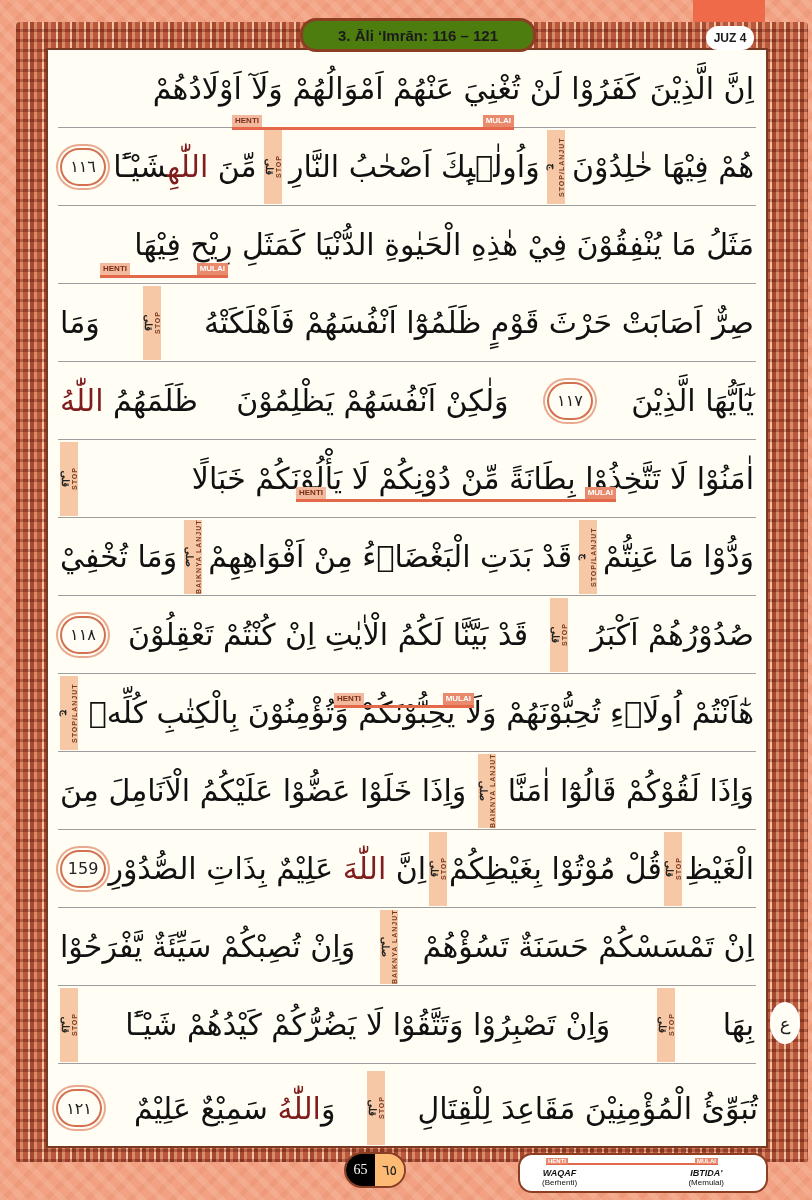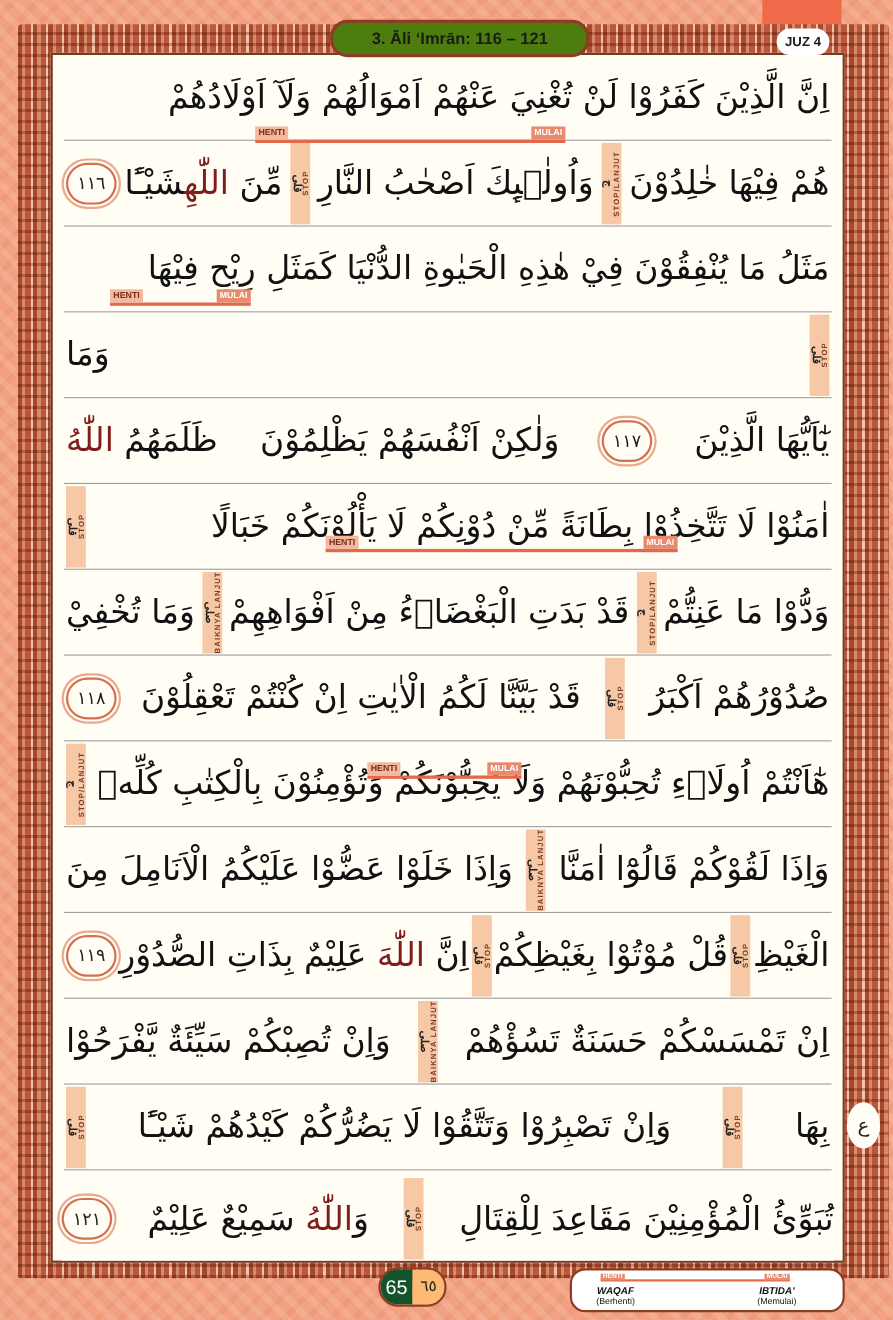--- a/index.html
+++ b/index.html
@@ -97,22 +97,22 @@
     position: absolute; left: 770px; top: 1002px; width: 30px; height: 42px;
     border: 2px solid #fff; border-radius: 50%;
     background: #fffdf4; display: flex; align-items: center; justify-content: center;
     font-size: 18px; color: #222; z-index: 5;
   }
   .footer-page {
     position: absolute; left: 344px; top: 1152px; width: 62px; height: 36px;
     display: flex; border-radius: 18px; overflow: hidden; border: 2px solid #8c3e22; z-index: 5;
   }
   .footer-page .lat {
-    flex: 1; background: #14532d; color: #fff; display: flex; align-items: center; justify-content: center;
-    font-family: Liberation Sans, sans-serif; font-size: 18px;
+    flex: 1; background: #000000; color: #fff; display: flex; align-items: center; justify-content: center;
+    font-family: Liberation Serif, serif; font-size: 14px;
   }
   .footer-page .ar {
     flex: 1; background: #fdba74; color: #222; display: flex; align-items: center; justify-content: center;
     font-size: 14px;
   }
   .legend {
     position: absolute; left: 518px; top: 1153px; width: 250px; height: 40px;
     background: #fff; border: 2px solid #8c3e22; border-radius: 14px;
     font-family: "Liberation Sans", sans-serif; z-index: 5;
   }
@@ -156,20 +156,21 @@
         </span>
       <span class="seg"><span>مِّنَ</span> <span class="allah">اللّٰهِ</span><span>شَيْـًٔا</span></span>
       <span class="ayah">١١٦</span>
     </div>
 
     <div class="line" style="top:156px">
       <span class="seg">مَثَلُ مَا يُنْفِقُوْنَ فِيْ هٰذِهِ الْحَيٰوةِ الدُّنْيَا كَمَثَلِ رِيْحٍ فِيْهَا</span>
     </div>
 
     <div class="line" style="top:234px">
+      <span class="seg">صِرٌّ اَصَابَتْ حَرْثَ قَوْمٍ ظَلَمُوْٓا اَنْفُسَهُمْ فَاَهْلَكَتْهُ</span>
       <span class="waqf">
           <span class="mark">قلى</span>
           <span>STOP</span>
         </span>
       <span class="seg">وَمَا</span>
     </div>
 
     <div class="line" style="top:312px">
       <span class="seg">يٰٓاَيُّهَا الَّذِيْنَ</span>
       <span class="ayah">١١٧</span>
@@ -231,21 +232,21 @@
       <span class="waqf">
           <span class="mark">قلى</span>
           <span>STOP</span>
         </span>
       <span class="seg">قُلْ مُوْتُوْا بِغَيْظِكُمْ</span>
       <span class="waqf">
           <span class="mark">قلى</span>
           <span>STOP</span>
         </span>
       <span class="seg"><span>اِنَّ</span> <span class="allah">اللّٰهَ</span> <span>عَلِيْمٌ بِذَاتِ الصُّدُوْرِ</span></span>
-      <span class="ayah">١١٩</span>
+      <span class="ayah">159</span>
     </div>
 
     <div class="line" style="top:858px">
       <span class="seg">اِنْ تَمْسَسْكُمْ حَسَنَةٌ تَسُؤْهُمْ</span>
       <span class="waqf">
           <span class="mark">صلى</span>
           <span>BAIKNYA LANJUT</span>
         </span>
       <span class="seg">وَاِنْ تُصِبْكُمْ سَيِّئَةٌ يَّفْرَحُوْا</span>
     </div>

